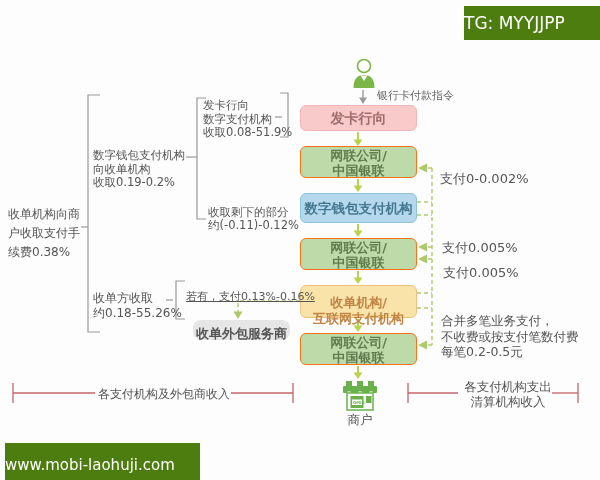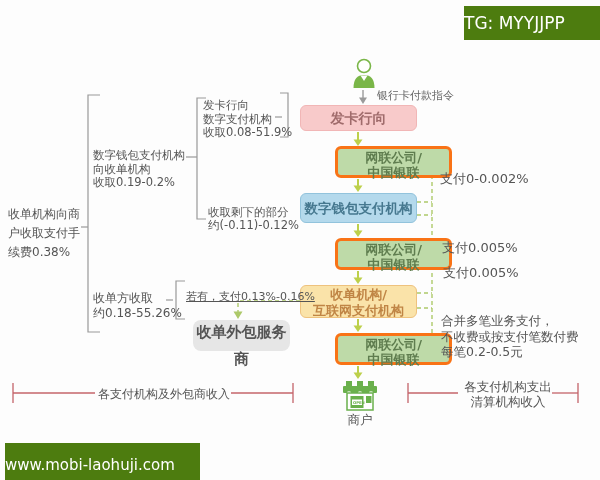--- a/index.html
+++ b/index.html
@@ -6,21 +6,21 @@
   #canvas{
     position:relative;width:600px;height:480px;background:#fdfdfd;overflow:hidden;
     font-family:"DejaVu Sans","Liberation Sans",sans-serif;
   }
   .abs{position:absolute;box-sizing:border-box;}
   .box{
     position:absolute;box-sizing:border-box;left:300px;width:117px;
     border-radius:6px;text-align:center;font-weight:600;white-space:pre-line;
   }
   .pink  {background:#f8caca;border:1px solid #f1b6b6;color:#a06c6c;}
-  .green {background:#bedaa8;border:3px solid #f97316;color:#5f7d4f;margin-left:35px;}
+  .green {background:#bedaa8;border:1px solid #f97316;color:#5f7d4f;}
   .blue  {background:#b4d9ec;border:1px solid #92c3dc;color:#46788f;}
   .orange{background:#fae3a9;border:1px solid #eec27e;color:#c08545;}
   .graybox{
     position:absolute;background:#e6e6e6;border-radius:8px;color:#555;
     text-align:center;font-weight:600;
   }
   .note{position:absolute;color:#555;white-space:pre-line;}
   .wm{
     position:absolute;background:#4d7c0f;color:#fff;
     display:flex;align-items:center;justify-content:flex-start;
@@ -130,26 +130,26 @@
   </div>
 
   <div class="note" style="left:377px;top:88px;font-size:11px;color:#666;">银行卡付款指令</div>
 
   <div class="box pink" style="top:105px;height:26px;font-size:14px;line-height:24px;">发卡行向</div>
   <div class="box green" style="top:146px;height:32px;font-size:13px;line-height:15px;padding-top:1px;">网联公司/
 中国银联</div>
   <div class="box blue" style="top:193px;height:30px;font-size:13.5px;line-height:28px;">数字钱包支付机构</div>
   <div class="box green" style="top:238px;height:32px;font-size:13px;line-height:15px;padding-top:1px;">网联公司/
 中国银联</div>
-  <div class="box orange" style="top:285px;height:33px;font-size:13px;line-height:15.5px;padding-top:1px;">收单机构/
+  <div class="box orange" style="top:285px;height:33px;font-size:13px;line-height:15.5px;padding-top:9px;">收单机构/
 互联网支付机构</div>
   <div class="box green" style="top:333px;height:32px;font-size:13px;line-height:15px;padding-top:1px;">网联公司/
 中国银联</div>
 
-  <div class="graybox" style="left:193px;top:320px;width:97px;height:31px;font-size:15px;line-height:27px;font-family:Liberation Mono, monospace;">收单外包服务商</div>
+  <div class="graybox" style="left:193px;top:320px;width:97px;height:20px;font-size:13px;line-height:27px;">收单外包服务商</div>
 
   <div class="note" style="left:335px;top:412px;width:50px;text-align:center;font-size:12.5px;">商户</div>
 
   <div class="note" style="left:8px;top:205px;font-size:12px;line-height:19px;">收单机构向商
 户收取支付手
 续费0.38%</div>
   <div class="note" style="left:93px;top:149px;font-size:11.5px;line-height:13.5px;">数字钱包支付机构
 向收单机构
 收取0.19-0.2%</div>
   <div class="note" style="left:203px;top:99px;font-size:11.5px;line-height:13.5px;">发卡行向

